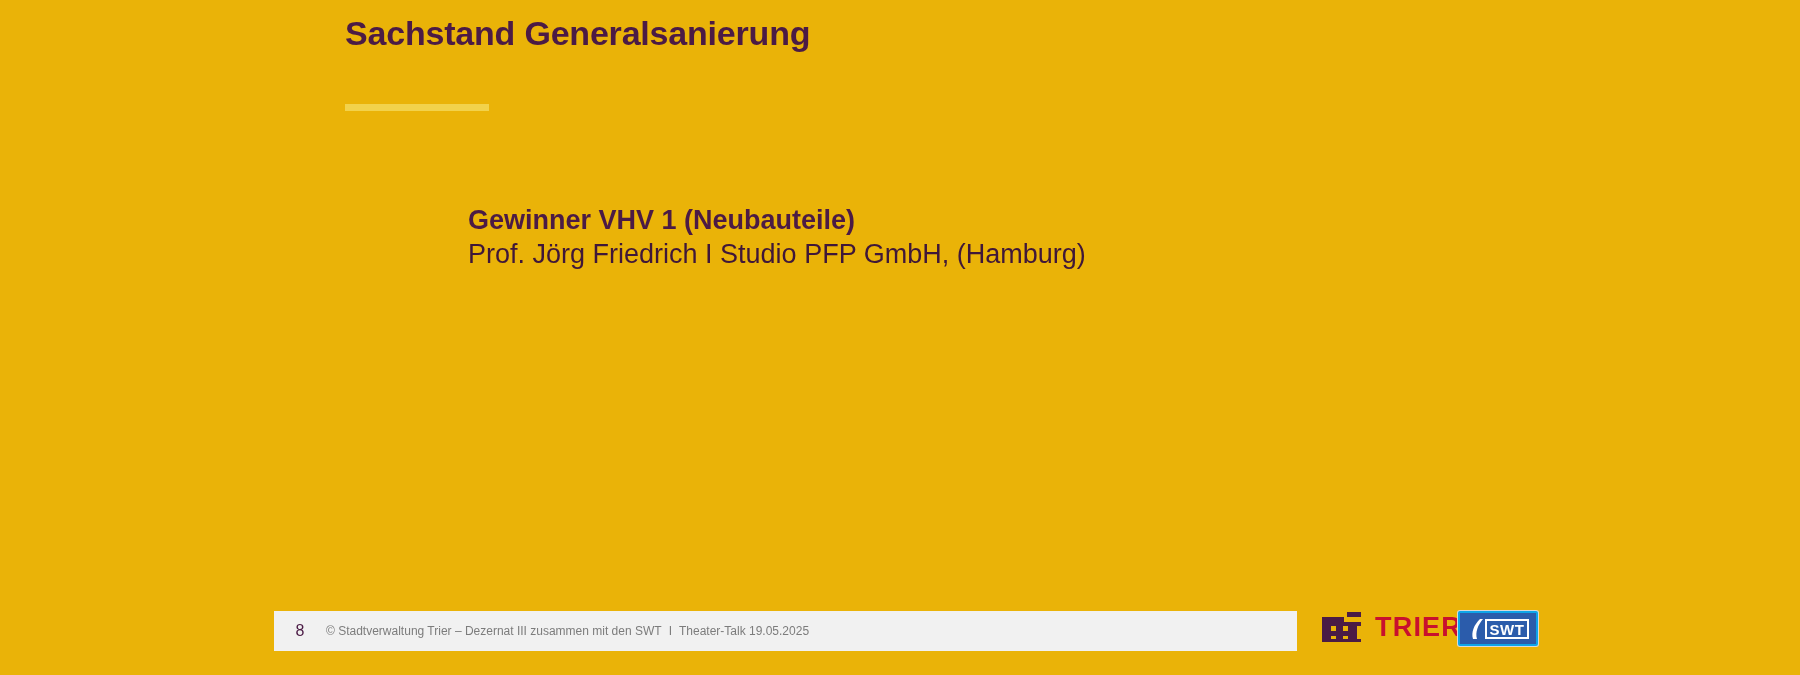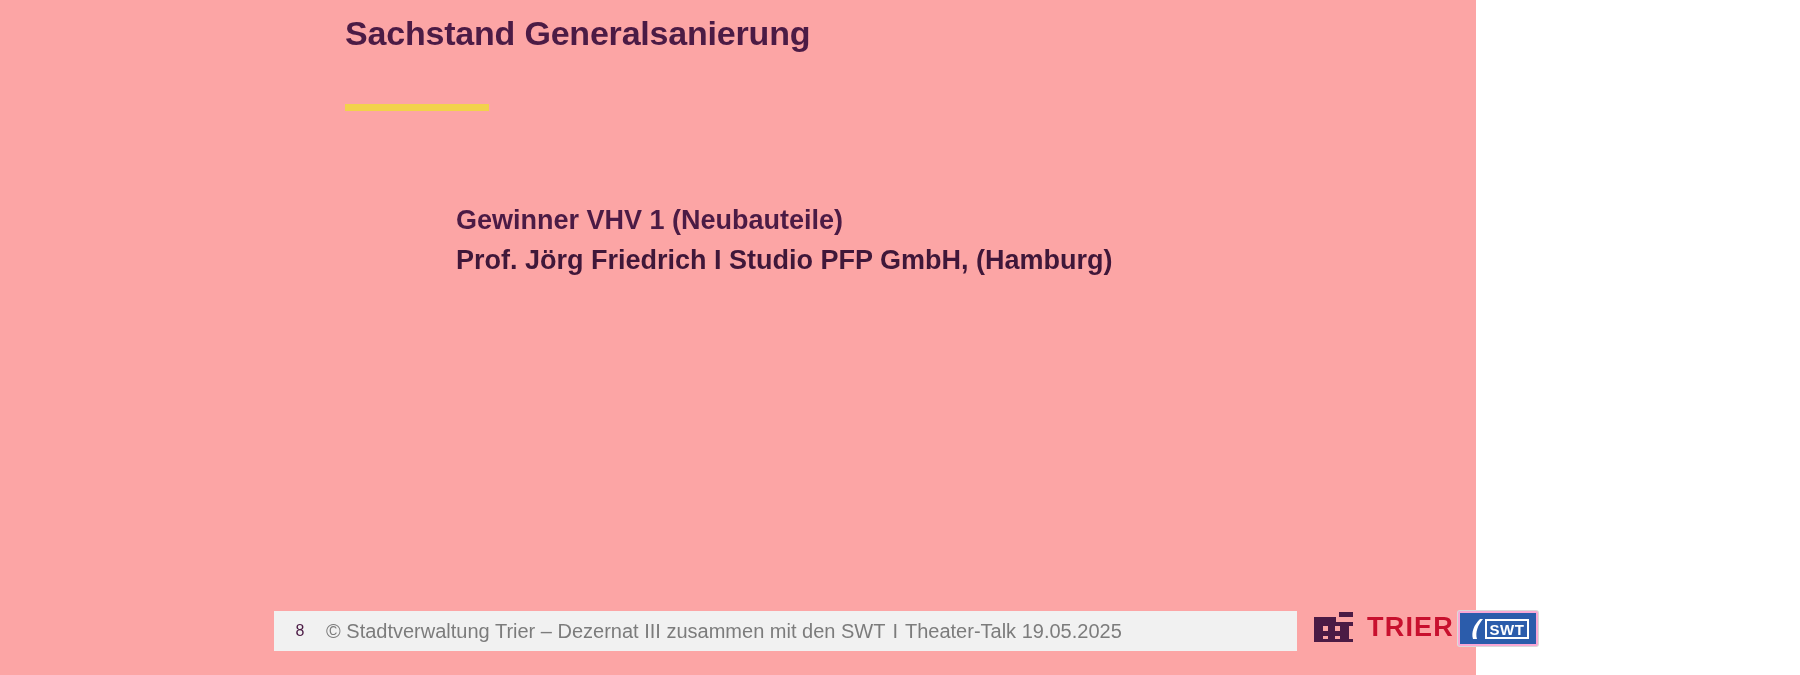--- a/index.html
+++ b/index.html
@@ -11,23 +11,23 @@
     height: 675px;
     background: #ffffff;
     font-family: "Liberation Sans", sans-serif;
     overflow: hidden;
     position: relative;
   }
   #slide {
     position: absolute;
     left: 0;
     top: 0;
-    width: 1476px;
+    width: 1800px;
     height: 675px;
-    background: #fca5a5;
+    background: #eab308;
   }
 
   
   #title-block {
     position: absolute;
     left: 345px;
     top: 14px;
     width: 1000px;
   }
   .title-line {
@@ -43,44 +43,44 @@
     left: 345px;
     top: 104px;
     width: 144px;
     height: 7px;
     background: #F2D24B;
   }
 
   
   #body-block {
     position: absolute;
-    left: 456px;
+    left: 468px;
     top: 203px;
     width: 1200px;
   }
   .award-group {
     margin-bottom: 58px;
   }
   .award-group:last-child {
     margin-bottom: 0;
   }
   .award-heading {
     font-size: 27px;
     font-weight: bold;
     color: #4B1B45;
     line-height: 34px;
     white-space: nowrap;
   }
   .award-winner {
     font-size: 27px;
-    font-weight: bold;
+    font-weight: normal;
     color: #3F1739;
     line-height: 34px;
     white-space: nowrap;
-    margin-top: 6px;
+    margin-top: 0;
   }
 
   
   #footer-bar {
     position: absolute;
     left: 274px;
     top: 611px;
     width: 1023px;
     height: 40px;
     background: #F1F1F1;
@@ -90,41 +90,41 @@
   #footer-page-number {
     color: #4B1B45;
     font-size: 16px;
     line-height: 18px;
     width: 52px;
     text-align: center;
     flex: none;
   }
   #footer-text {
     color: #7C7C7C;
-    font-size: 20px;
+    font-size: 12px;
     line-height: 18px;
     white-space: nowrap;
   }
   .footer-sep {
     display: inline-block;
     padding: 0 7px;
     color: #7C7C7C;
   }
 
   
   #logo-strip {
     position: absolute;
     left: 1310px;
     top: 605px;
     width: 240px;
     height: 46px;
   }
   #trier-logo {
     position: absolute;
-    left: 4px;
+    left: 12px;
     top: 4px;
     display: flex;
     align-items: center;
     height: 36px;
   }
   #porta-nigra-icon {
     width: 46px;
     height: 30px;
     flex: none;
     margin-right: 7px;
@@ -136,21 +136,21 @@
     letter-spacing: 1.2px;
     line-height: 28px;
   }
   #swt-logo {
     position: absolute;
     left: 148px;
     top: 6px;
     width: 76px;
     height: 31px;
     background: #2B5CAB;
-    border: 2px solid #f9a8d4;
+    border: 2px solid #0ea5e9;
     box-shadow: 0 0 0 1px #DADADA;
     border-radius: 2px;
     display: flex;
     align-items: center;
     justify-content: center;
   }
   #swt-logo svg {
     display: block;
   }
 </style>

